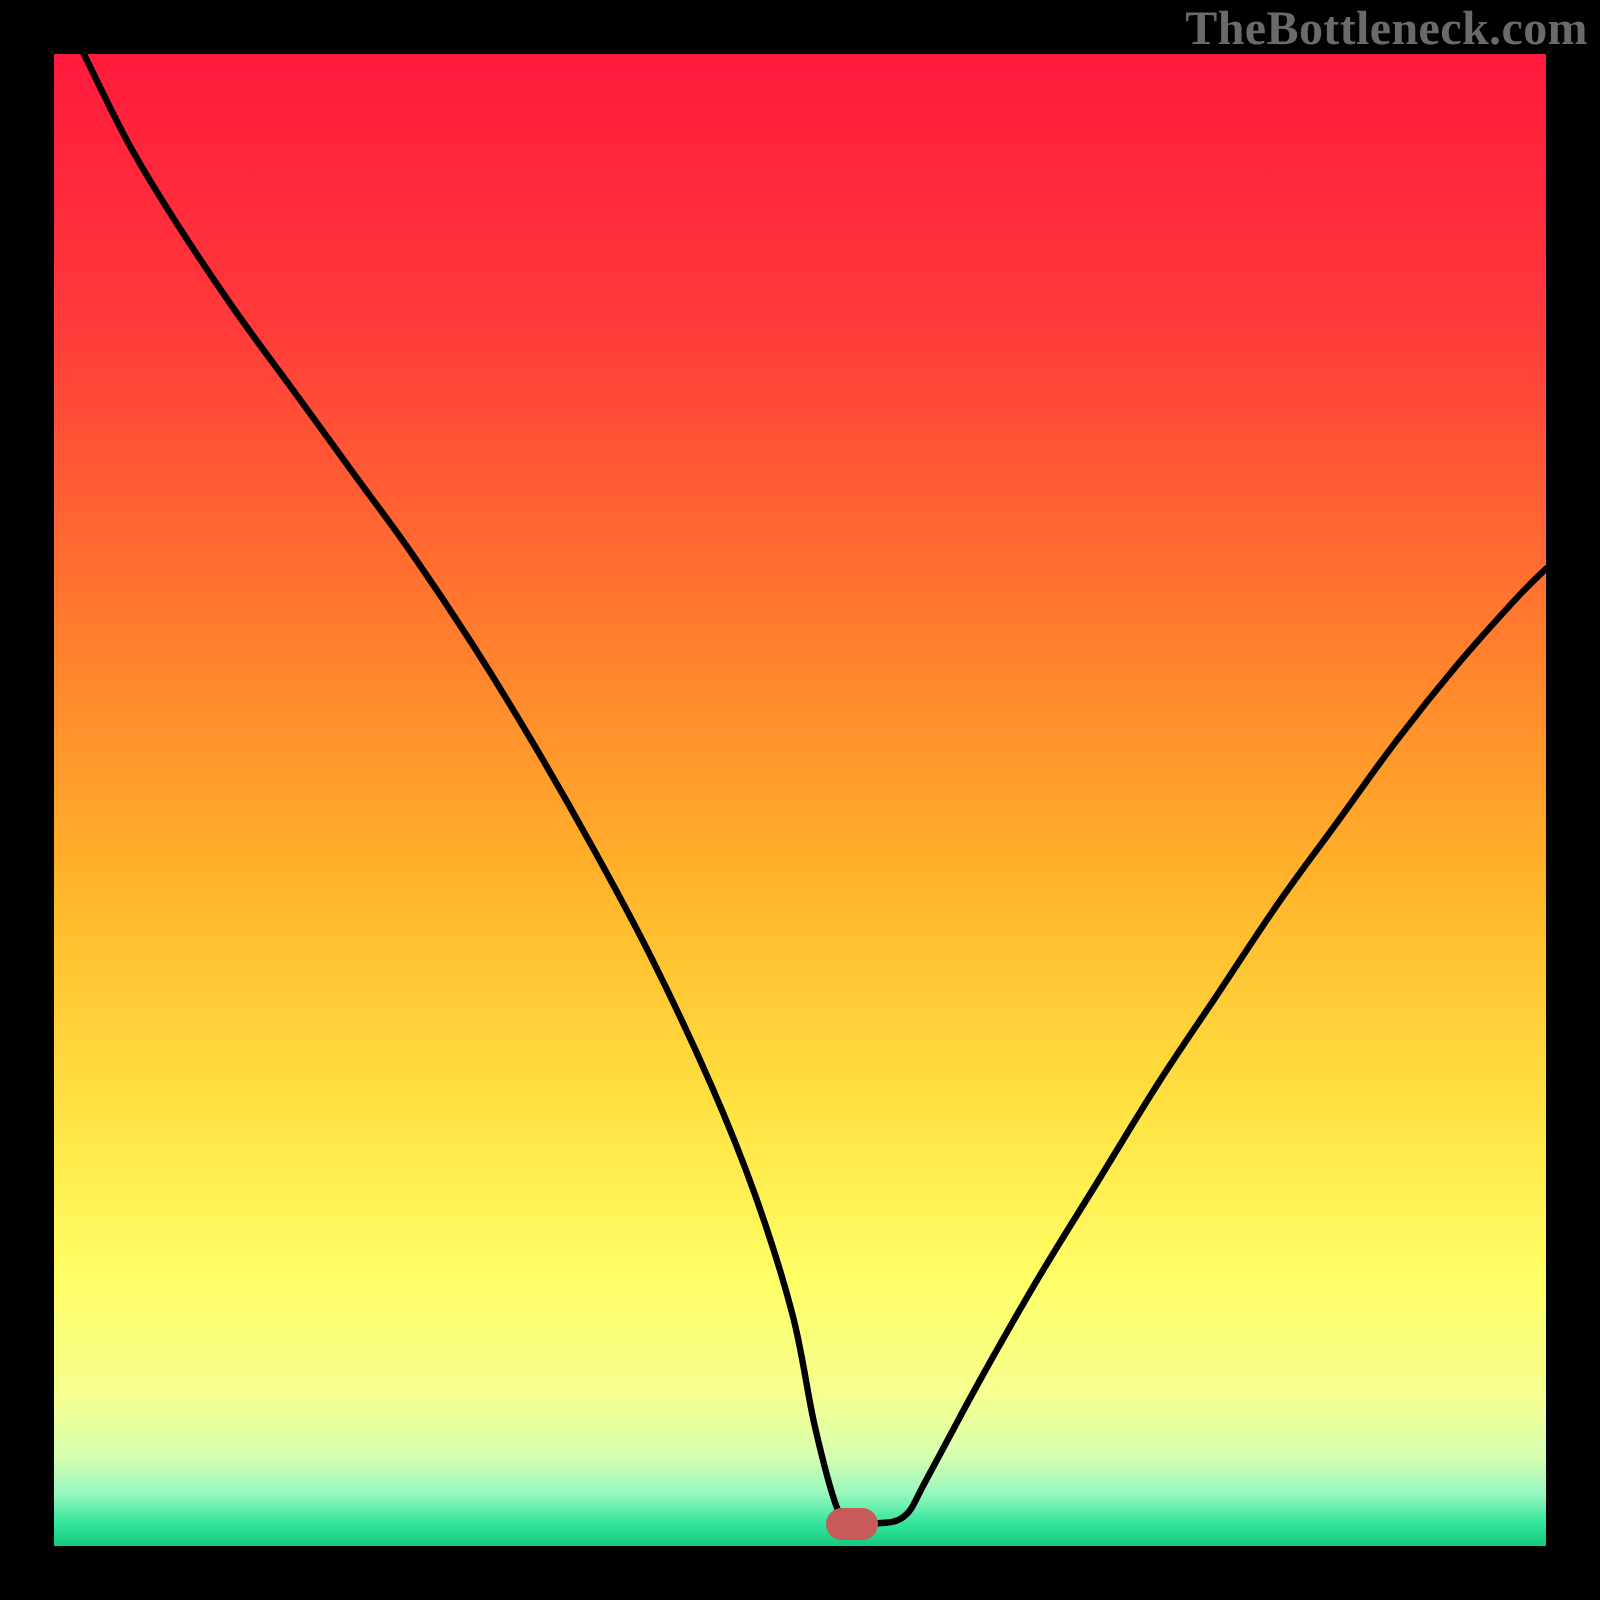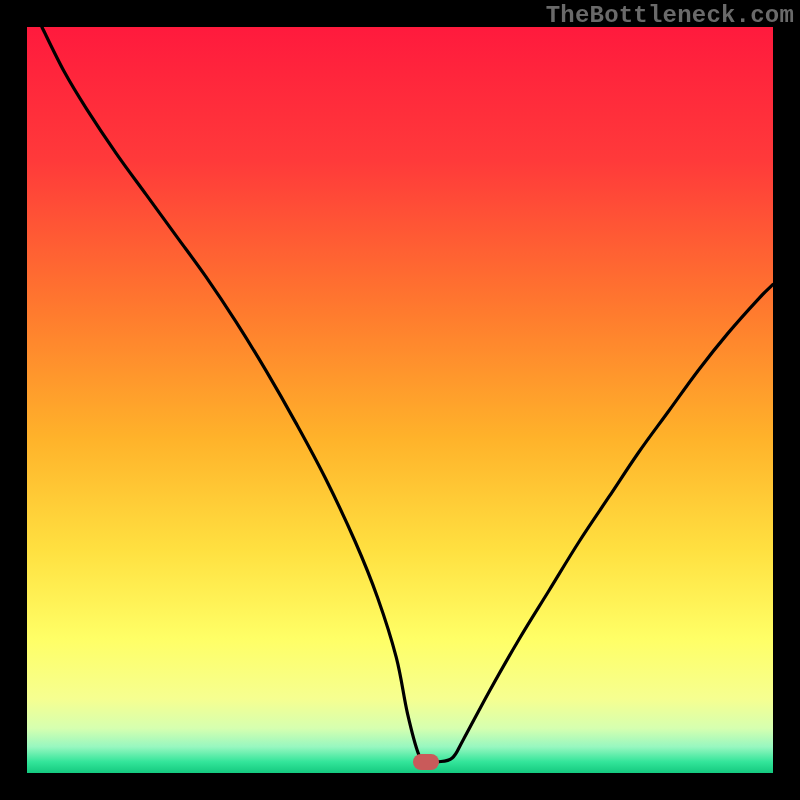--- a/index.html
+++ b/index.html
@@ -23,21 +23,21 @@
     left: 27px;
     top: 27px;
     width: 746px;
     height: 746px;
     overflow: hidden;
   }
   .watermark {
     position: absolute;
     top: 2px;
     right: 6px;
-    font-family: Liberation Mono, monospace;
+    font-family: Liberation Serif, serif;
     font-size: 24px;
     font-weight: 600;
     color: #6a6a6a;
     letter-spacing: 0.2px;
     user-select: none;
   }
   svg.curve {
     position: absolute;
     left: 0;
     top: 0;

